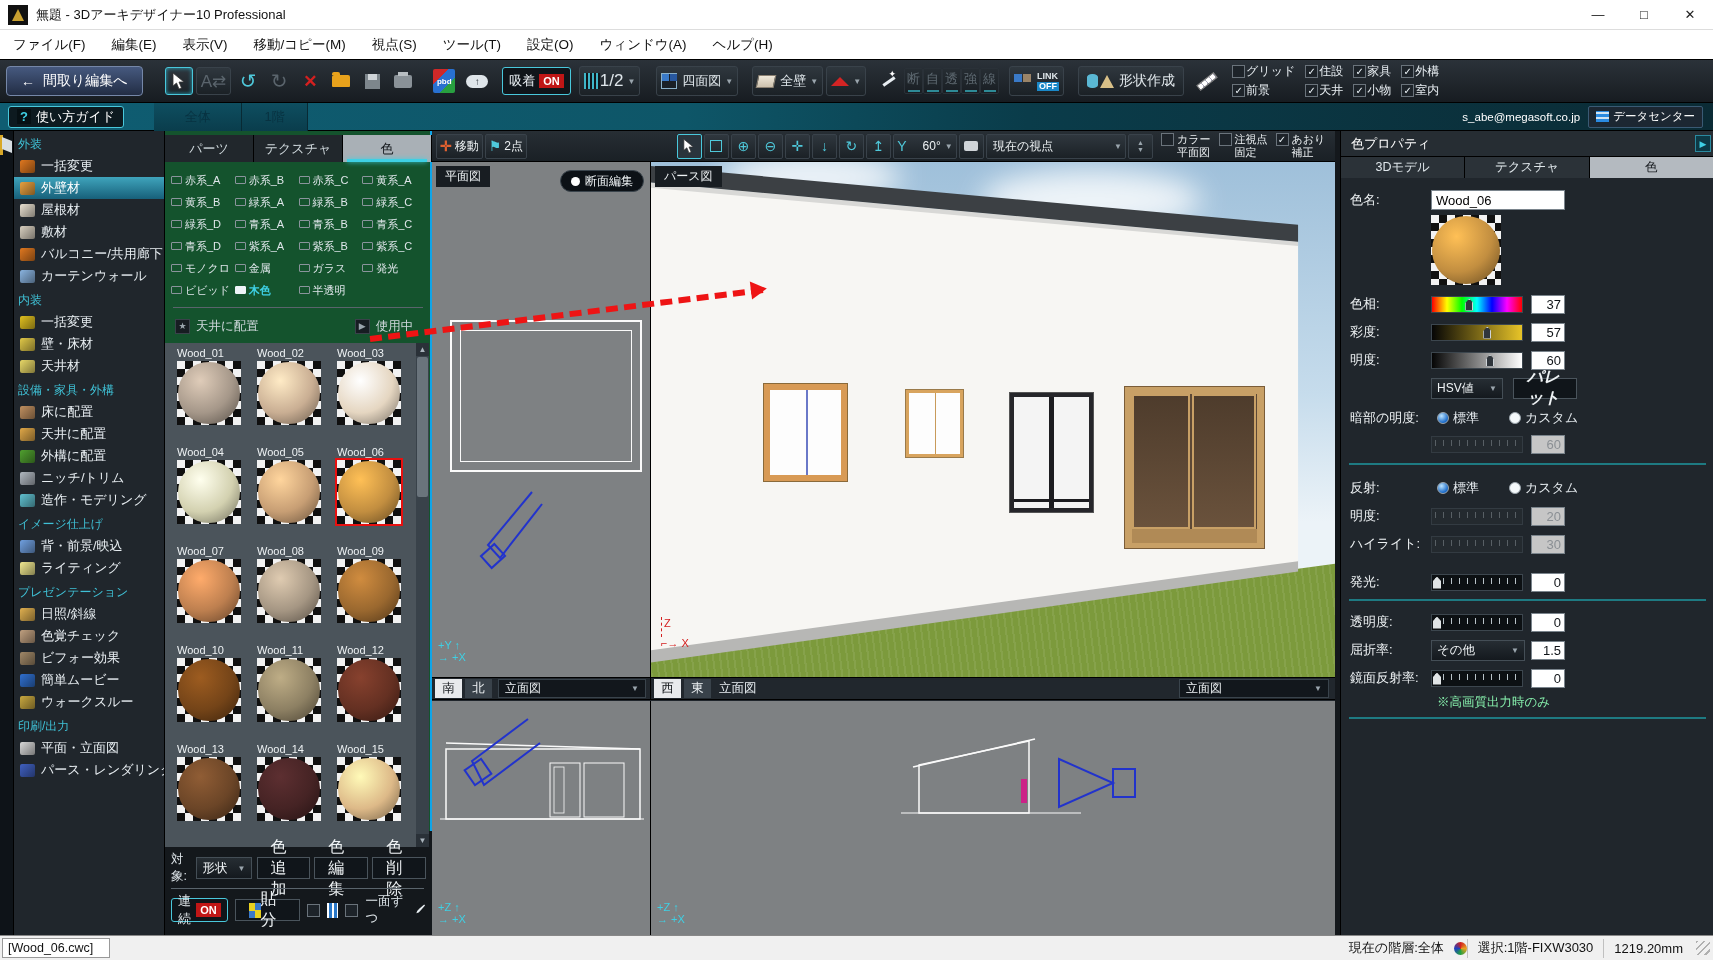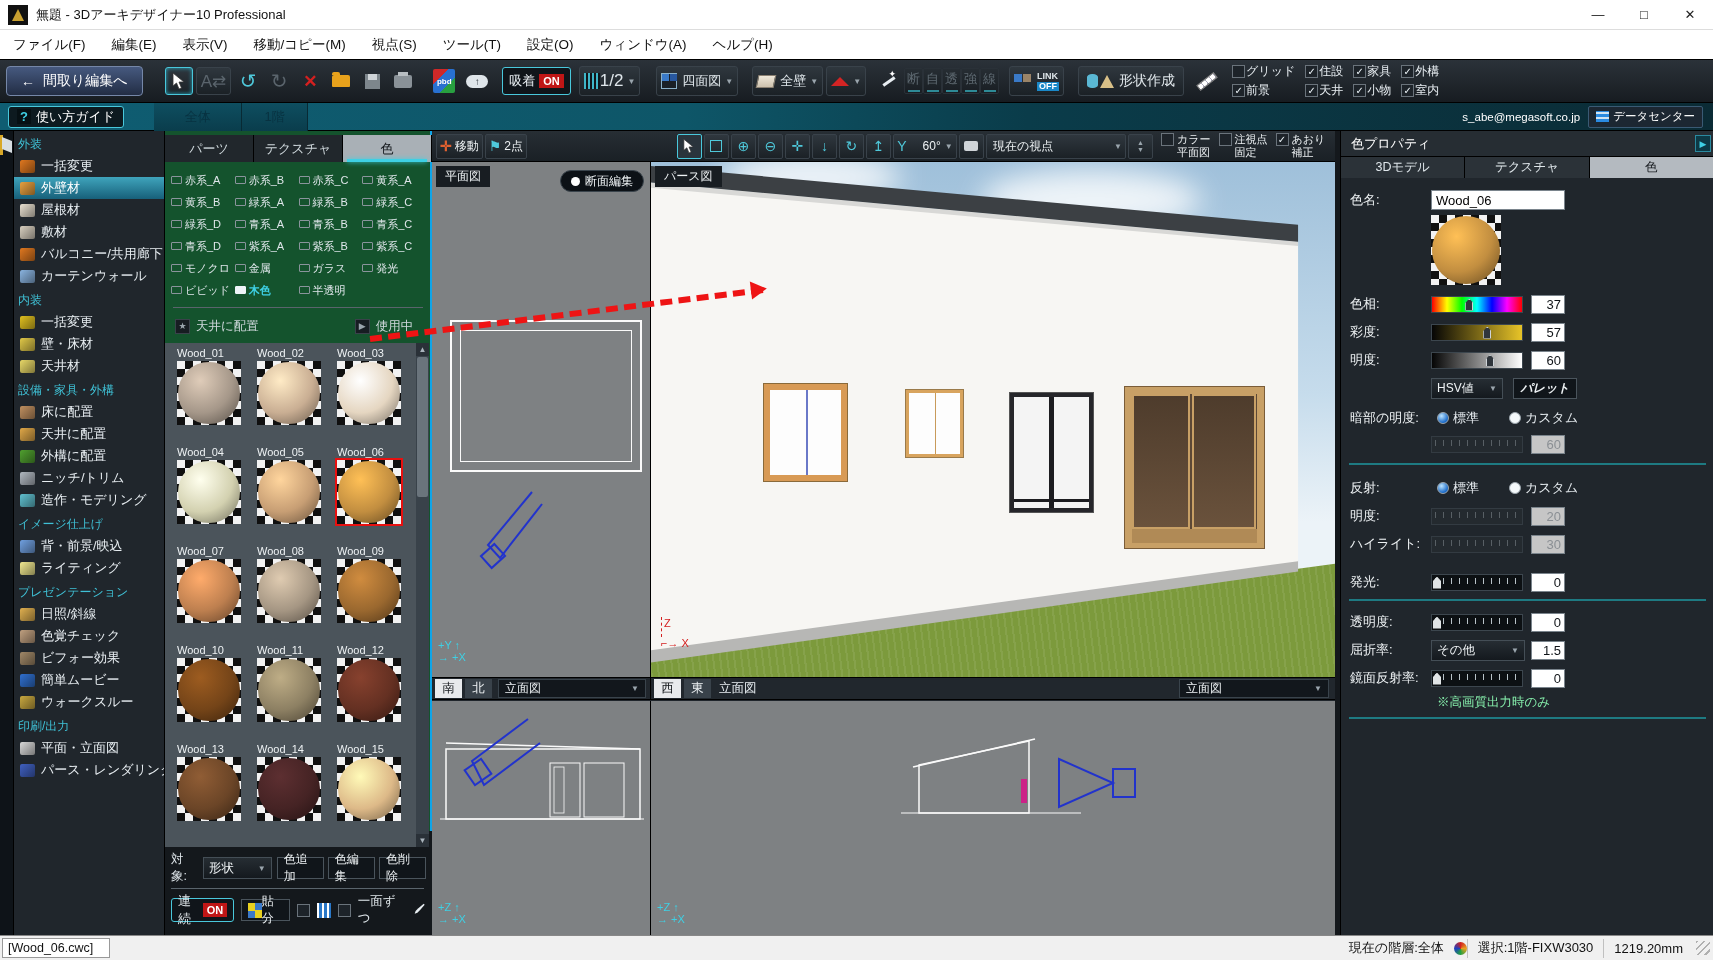--- a/index.html
+++ b/index.html
@@ -97,21 +97,21 @@
 .swcell{position:relative}
 .swlabel{font-size:11px;color:#eef2f4;height:16px;line-height:16px}
 .tile{width:64px;height:64px;background:conic-gradient(#101010 25%,#f2f2f2 0 50%,#101010 0 75%,#f2f2f2 0) 0 0/16px 16px;position:relative}
 .tile.sel{outline:2px solid #e81010;outline-offset:0}
 .sph{position:absolute;inset:1px;border-radius:50%}
 .scroll{position:absolute;right:1px;top:212px;width:13px;height:504px;background:#39424a}
 .scroll .ar{position:absolute;left:0;width:13px;height:13px;color:#aab4bc;font-size:8px;display:flex;align-items:center;justify-content:center;background:#2a3138}
 .scroll .thumbv{position:absolute;left:1px;top:14px;width:11px;height:140px;background:#6a747c;border-radius:2px}
 .mbot1{position:absolute;left:6px;top:724px;width:255px;height:26px;display:flex;align-items:center;gap:5px;color:#dfe6ea;font-size:12.5px}
 .drop{height:22px;background:linear-gradient(#262d33,#14191e);border:1px solid #444e56;display:flex;align-items:center;padding:0 5px;color:#eef2f4}
-.mbtn{height:22px;background:#10151a;border:1px solid #4a545c;color:#eef2f4;font-size:12px;display:flex;align-items:center;padding:0 6px}
+.mbtn{height:22px;background:#10151a;border:1px solid #4a545c;color:#eef2f4;font-size:16px;display:flex;align-items:center;padding:0 13px}
 .mdiv2{position:absolute;left:6px;top:757px;width:253px;height:1px;background:#5a646c}
 .mbot2{position:absolute;left:6px;top:765px;width:255px;height:28px;display:flex;align-items:center;gap:7px;color:#dfe6ea;font-size:12.5px}
 .icon-paste{width:15px;height:15px;background:conic-gradient(#3a78c8 25%,#e8d020 0 50%,#3a78c8 0 75%,#e8d020 0)}
 .icon-bluegrid{width:15px;height:15px;background:repeating-linear-gradient(90deg,#fff 0 2px,#2a78c8 2px 5px),repeating-linear-gradient(0deg,#fff 0 2px,#2a78c8 2px 5px)}
 
 
 .center{position:absolute;left:432px;top:131px;width:903px;height:804px;background:#20262c}
 .vtoolbar{position:absolute;left:0;top:0;width:903px;height:31px;background:linear-gradient(#272e34,#1a2025);display:flex;align-items:center;border-bottom:1px solid #000}
 .vbtn{height:25px;min-width:25px;margin-left:2px;display:flex;align-items:center;justify-content:center;background:linear-gradient(#2f373e,#1b2126);border:1px solid #39424a;border-radius:2px;color:#4fc8da;font-size:14px;padding:0 3px}
 .vbtn.sel{border-color:#49c8dc;background:#2a343c}

